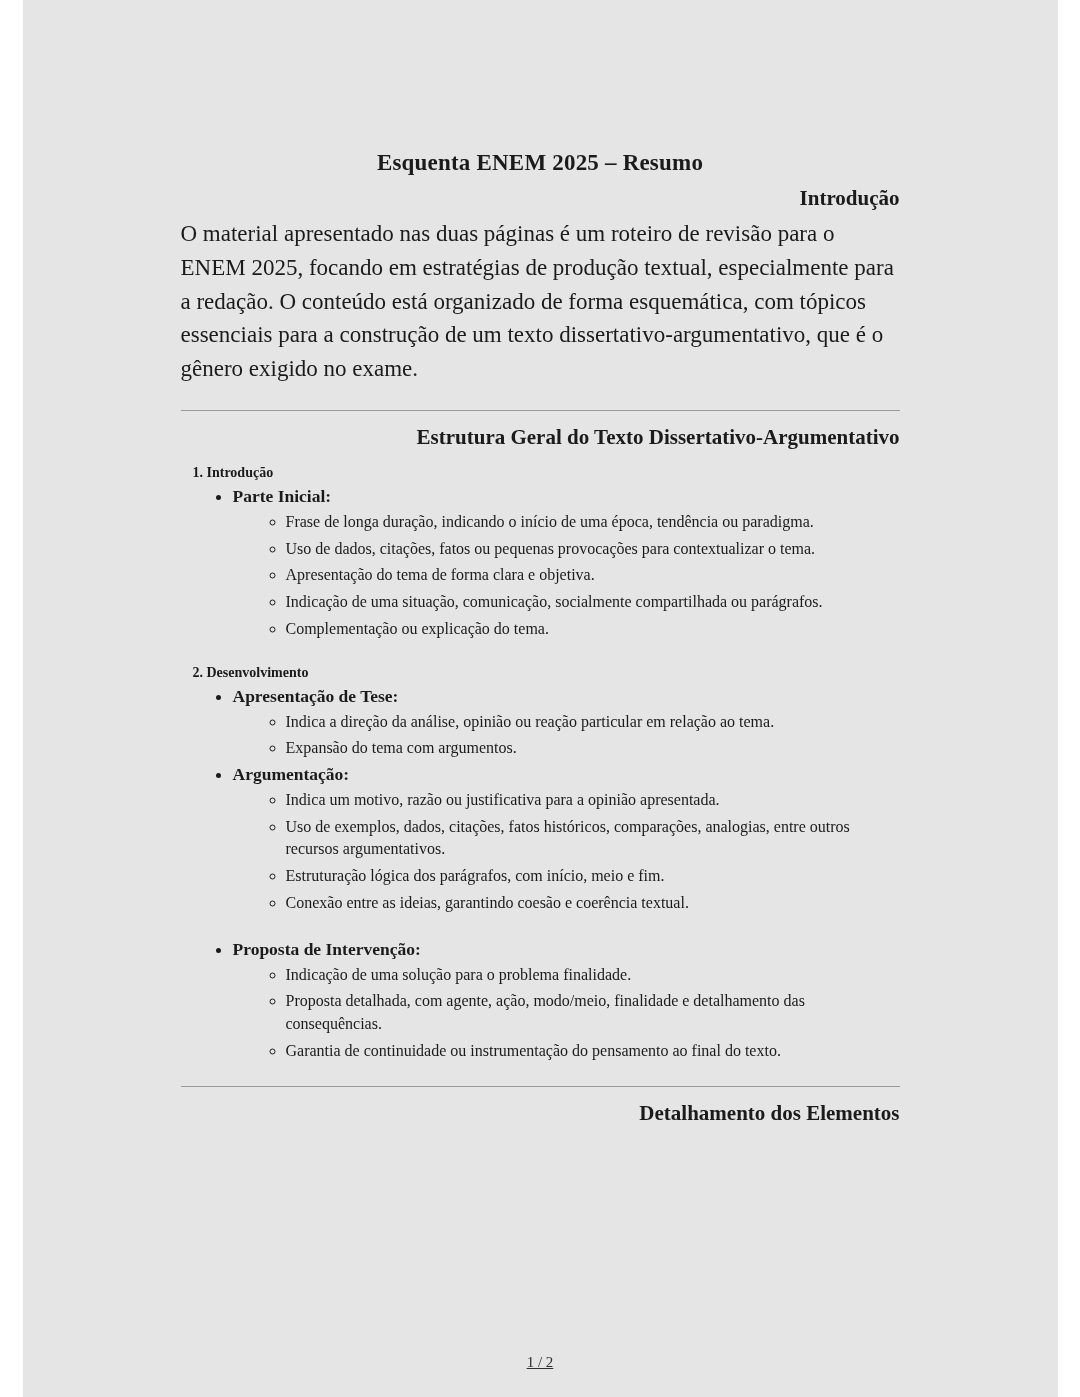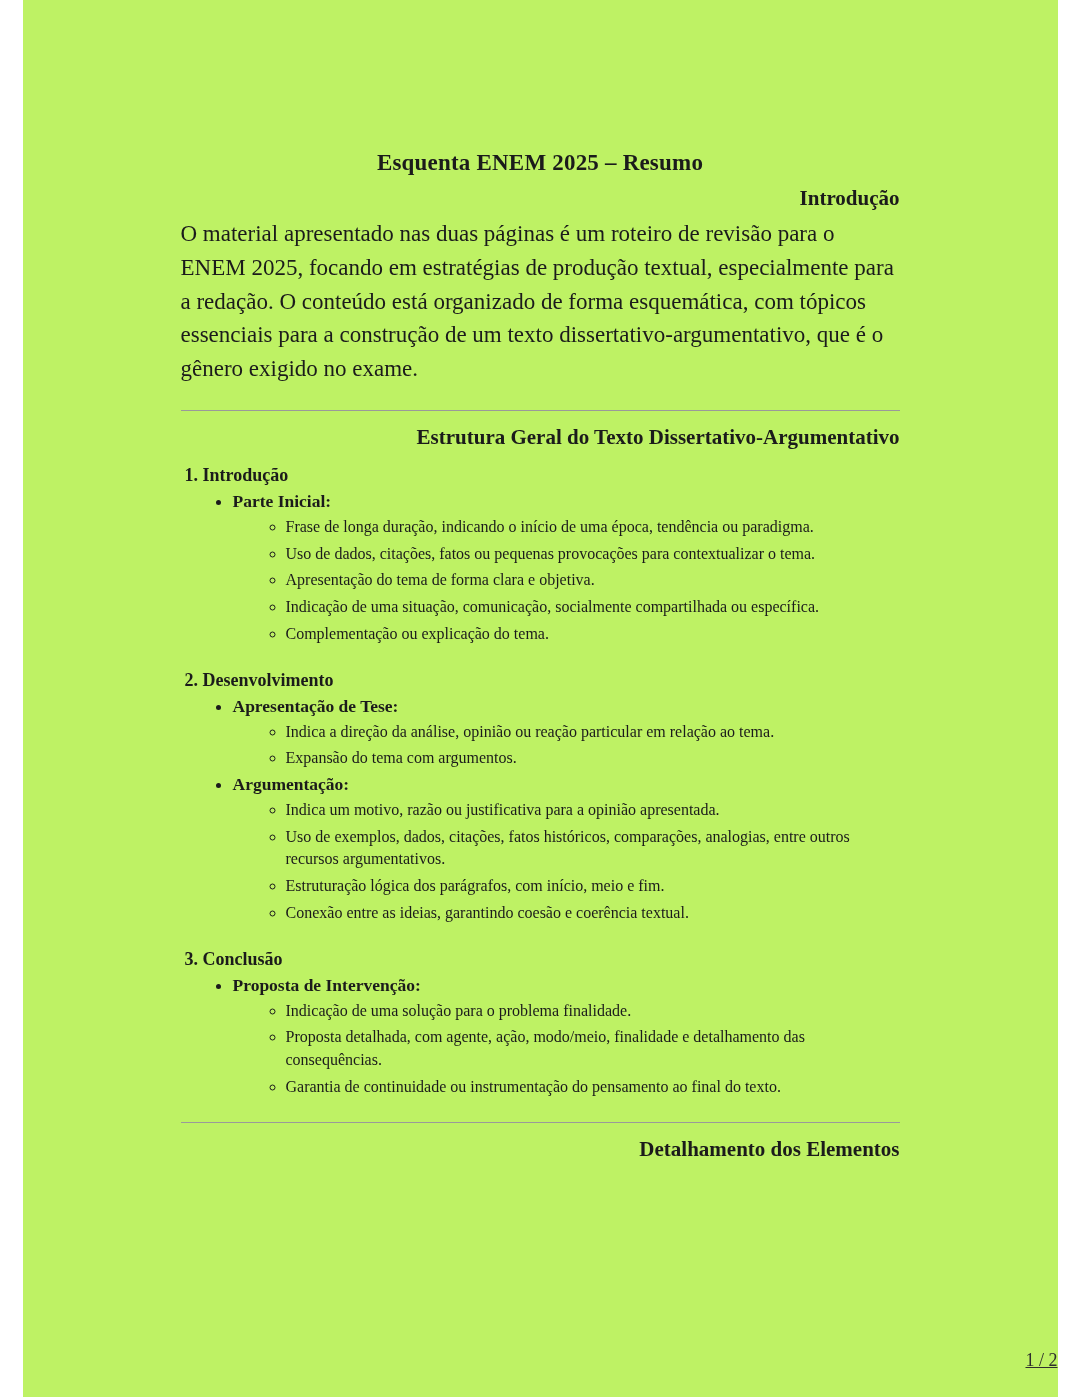--- a/index.html
+++ b/index.html
@@ -2,21 +2,21 @@
 <html lang="pt"><head>
 <meta charset="utf-8">
 <style>
   * { box-sizing: border-box; }
   html, body { margin: 0; padding: 0; background: #ffffff; }
   .page {
     position: relative;
     width: 1035px;
     height: 1397px;
     margin: 0 auto;
-    background: #bef264;
+    background: #e5e5e5;
     color: #1b1b1b;
     font-family: "Liberation Serif", "DejaVu Serif", serif;
     padding: 150px 158px 0 158px;
     overflow: hidden;
   }
   .doc-title {
     margin: 0 0 10px 0;
     text-align: center;
     font-size: 23px;
     font-weight: 700;
@@ -34,22 +34,22 @@
     font-size: 23px;
     line-height: 1.47;
     max-width: 766px;
   }
   hr.divider {
     border: none;
     border-top: 1.5px solid #9a9a9a;
     margin: 24px 0 0 0;
   }
   .h3 {
-    margin: 15px 0 4px 4px;
-    font-size: 18px;
+    margin: 15px 0 4px 12px;
+    font-size: 14px;
     font-weight: 700;
   }
   .group { margin-bottom: 24px; }
   ul.l1 {
     list-style: disc;
     margin: 5px 0 0 0;
     padding-left: 52px;
     font-size: 17.5px;
   }
   ul.l1 > li { margin: 2px 0 4px 0; }
@@ -62,22 +62,22 @@
     font-weight: 400;
     line-height: 1.42;
     max-width: 690px;
   }
   ul.l2 > li { margin: 4px 0; }
   .footer {
     position: absolute;
     left: 0;
     bottom: 26px;
     width: 100%;
-    text-align: right;
-    font-size: 18px;
+    text-align: center;
+    font-size: 15px;
     color: #2e2e2e;
     font-family: "Liberation Serif", "DejaVu Serif", serif;
     text-decoration: underline;
   }
 </style>
 </head>
 <body>
 
 <div class="page">
 
@@ -92,21 +92,21 @@
 
   <div class="group">
     <h3 class="h3">1. Introdução</h3>
     <ul class="l1">
       <li>
         <span class="bullet-label">Parte Inicial:</span>
         <ul class="l2">
           <li>Frase de longa duração, indicando o início de uma época, tendência ou paradigma.</li>
           <li>Uso de dados, citações, fatos ou pequenas provocações para contextualizar o tema.</li>
           <li>Apresentação do tema de forma clara e objetiva.</li>
-          <li>Indicação de uma situação, comunicação, socialmente compartilhada ou específica.</li>
+          <li>Indicação de uma situação, comunicação, socialmente compartilhada ou parágrafos.</li>
           <li>Complementação ou explicação do tema.</li>
         </ul>
       </li>
     </ul>
   </div>
 
   <div class="group">
     <h3 class="h3">2. Desenvolvimento</h3>
     <ul class="l1">
       <li>
@@ -122,21 +122,20 @@
           <li>Indica um motivo, razão ou justificativa para a opinião apresentada.</li>
           <li>Uso de exemplos, dados, citações, fatos históricos, comparações, analogias, entre outros recursos argumentativos.</li>
           <li>Estruturação lógica dos parágrafos, com início, meio e fim.</li>
           <li>Conexão entre as ideias, garantindo coesão e coerência textual.</li>
         </ul>
       </li>
     </ul>
   </div>
 
   <div class="group">
-    <h3 class="h3">3. Conclusão</h3>
     <ul class="l1">
       <li>
         <span class="bullet-label">Proposta de Intervenção:</span>
         <ul class="l2">
           <li>Indicação de uma solução para o problema finalidade.</li>
           <li>Proposta detalhada, com agente, ação, modo/meio, finalidade e detalhamento das consequências.</li>
           <li>Garantia de continuidade ou instrumentação do pensamento ao final do texto.</li>
         </ul>
       </li>
     </ul>

